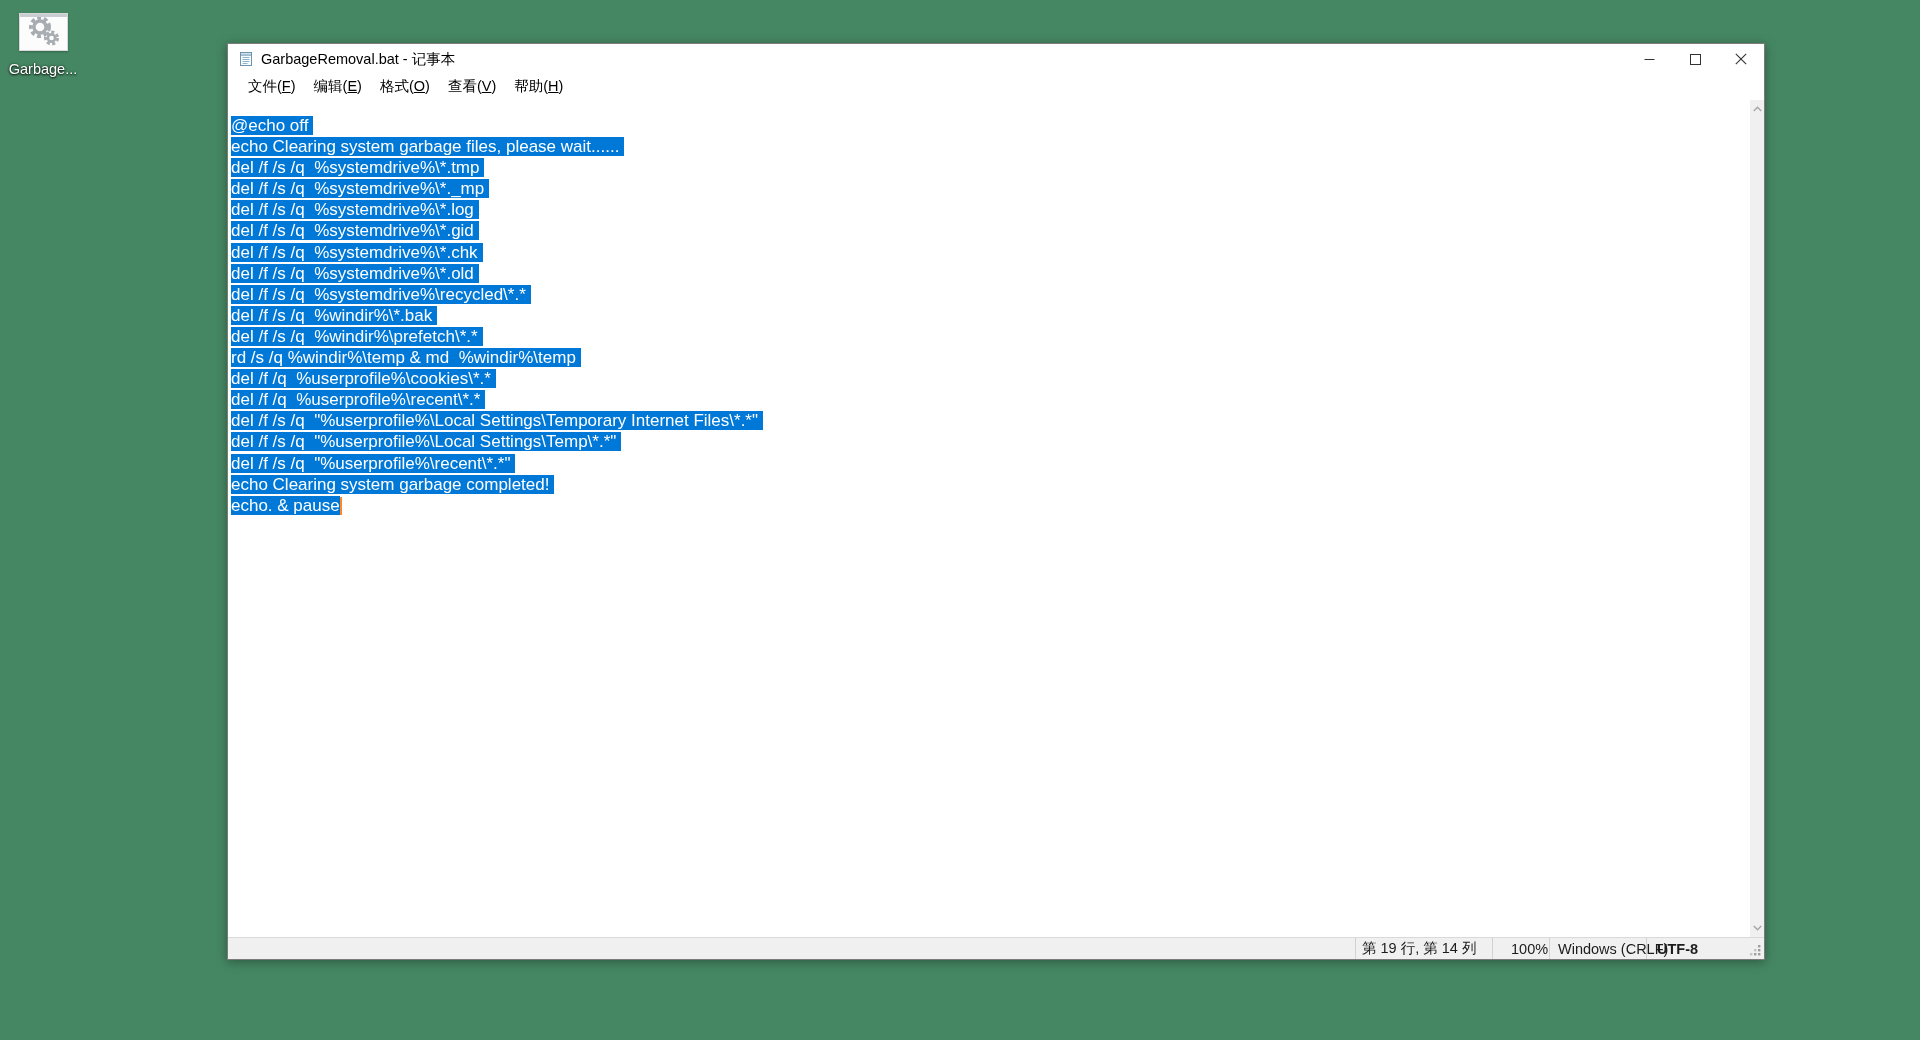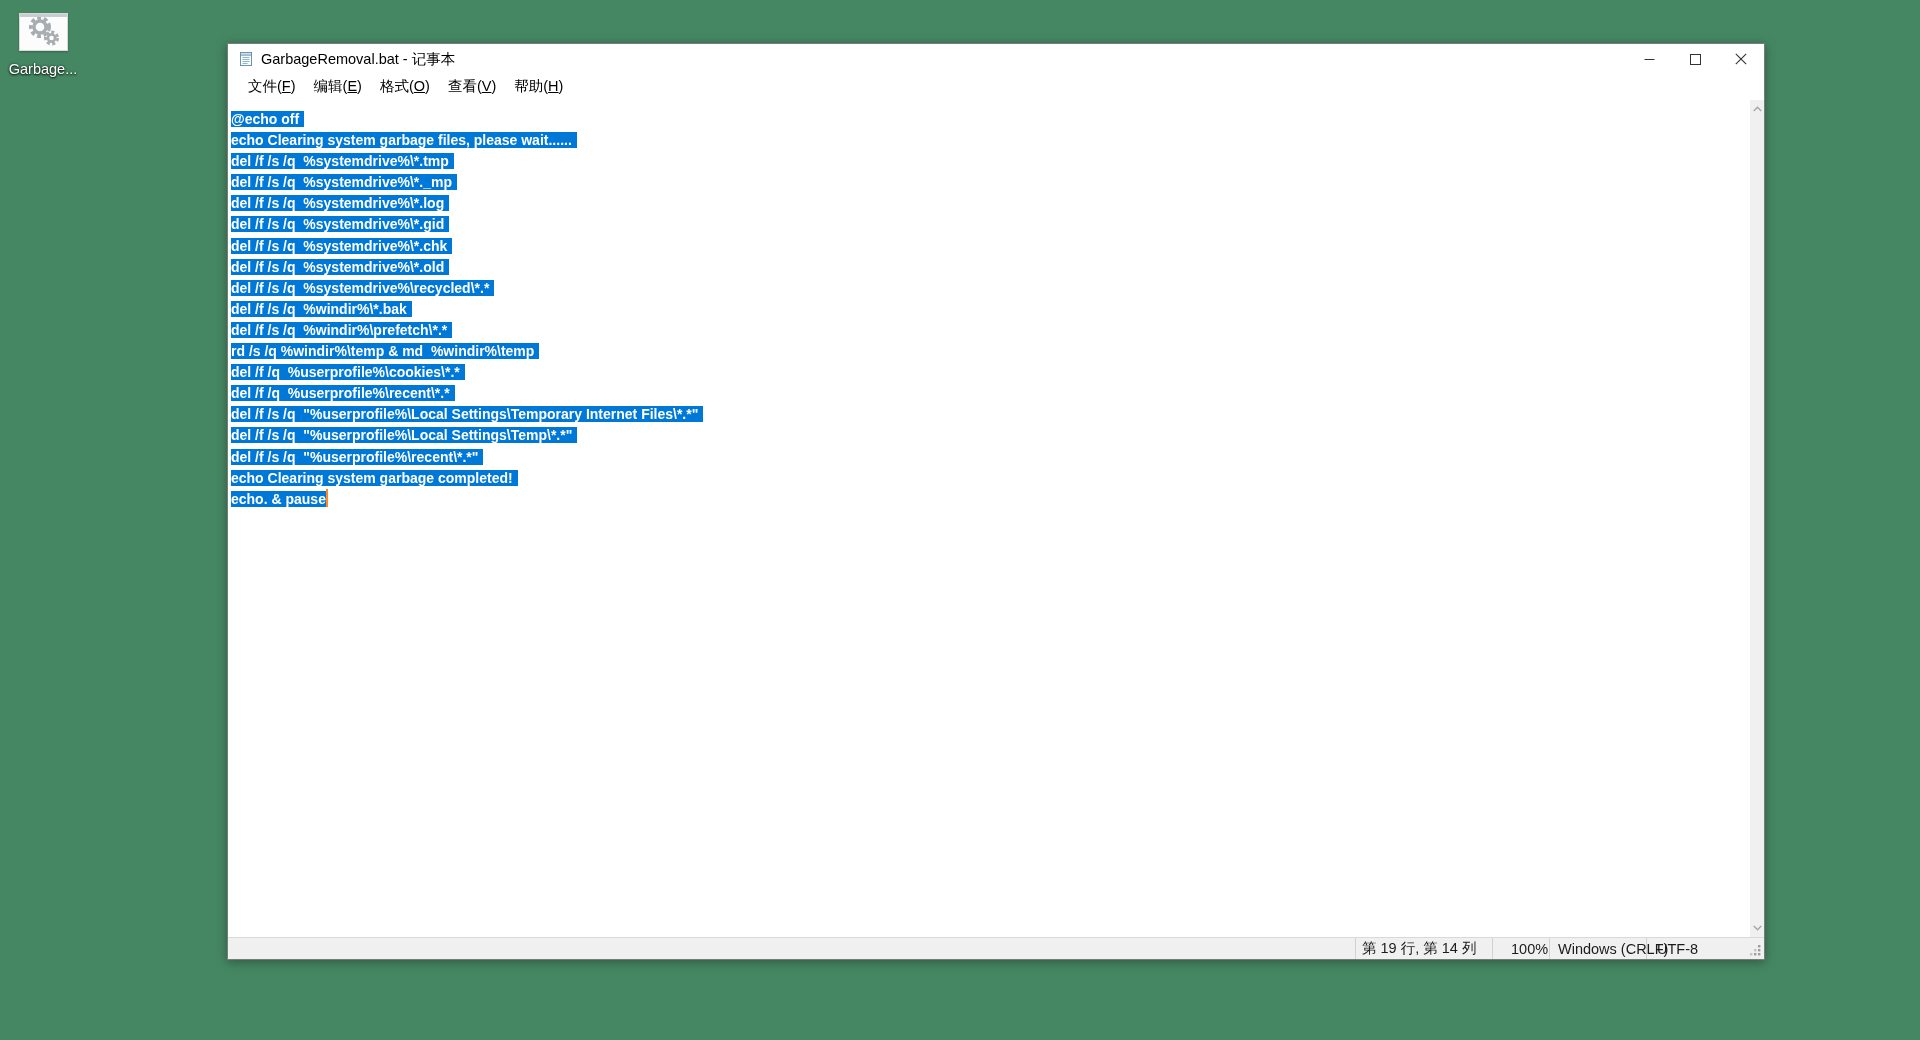--- a/index.html
+++ b/index.html
@@ -42,22 +42,22 @@
   .controls { margin-left:auto; display:flex; height:100%; }
   .ctrl { width:46px; height:100%; display:flex; align-items:center; justify-content:center; }
   .ctrl svg { display:block; }
 
   .menubar { height:26px; display:flex; align-items:flex-end; padding-left:11px; background:#ffffff; font-size:14.5px; color:#000; flex:0 0 auto; }
   .menu-item { padding:4px 9px; white-space:nowrap; }
   .menu-item u { text-decoration:underline; }
 
   .editor { position:relative; flex:1 1 auto; background:#ffffff; overflow:hidden; }
   .editor-content {
-    position:absolute; left:3px; top:9px; right:16px;
-    font-size:14px; line-height:21.1px; white-space:pre; color:#000;font-weight:bold;
+    position:absolute; left:3px; top:15px; right:16px;
+    font-size:17px; line-height:21.1px; white-space:pre; color:#000;
   }
   .line { height:21.1px; }
   .sel { background: var(--selection, #0078d7); color:#ffffff; }
   .line:not(:last-child) .sel { padding-right:5px; }
   .caret { display:inline-block; width:2px; height:18px; background:#ff8728; vertical-align:text-bottom; }
 
   .vscroll {
     position:absolute; top:0; right:0; bottom:0; width:14px;
     background:#f0f0f0; display:flex; flex-direction:column; justify-content:space-between; align-items:center;
   }
@@ -65,21 +65,21 @@
 
   .statusbar {
     height:22px; flex:0 0 auto; background:#f0f0f0; border-top:1px solid #d9d9d9;
     display:flex; align-items:stretch; font-size:14.5px; color:#1c1c1c; position:relative;
   }
   .status-spacer { flex:1 1 auto; }
   .status-seg { border-left:1px solid #d2d2d2; display:flex; align-items:center; padding-left:6px; white-space:nowrap; }
   .seg-linecol { width:137px; }
   .seg-zoom { width:57px; padding-left:18px; }
   .seg-eol { width:97px; padding-left:8px; }
-  .seg-enc { width:118px; padding-left:10px; }
+  .seg-enc { width:118px; padding-left:10px;font-weight:bold; }
   .resize-grip { position:absolute; right:3px; bottom:3px; }
 </style>
 </head>
 <body>
 
 <div class="desktop-icon">
   <div class="bat-icon">
     <div class="icon-topbar"></div>
     <svg width="47" height="33" viewBox="0 0 47 33">
       <circle cx="20" cy="13" r="8.5" fill="none" stroke="#a8adb2" stroke-width="5" stroke-dasharray="3.6 2.6"></circle>

